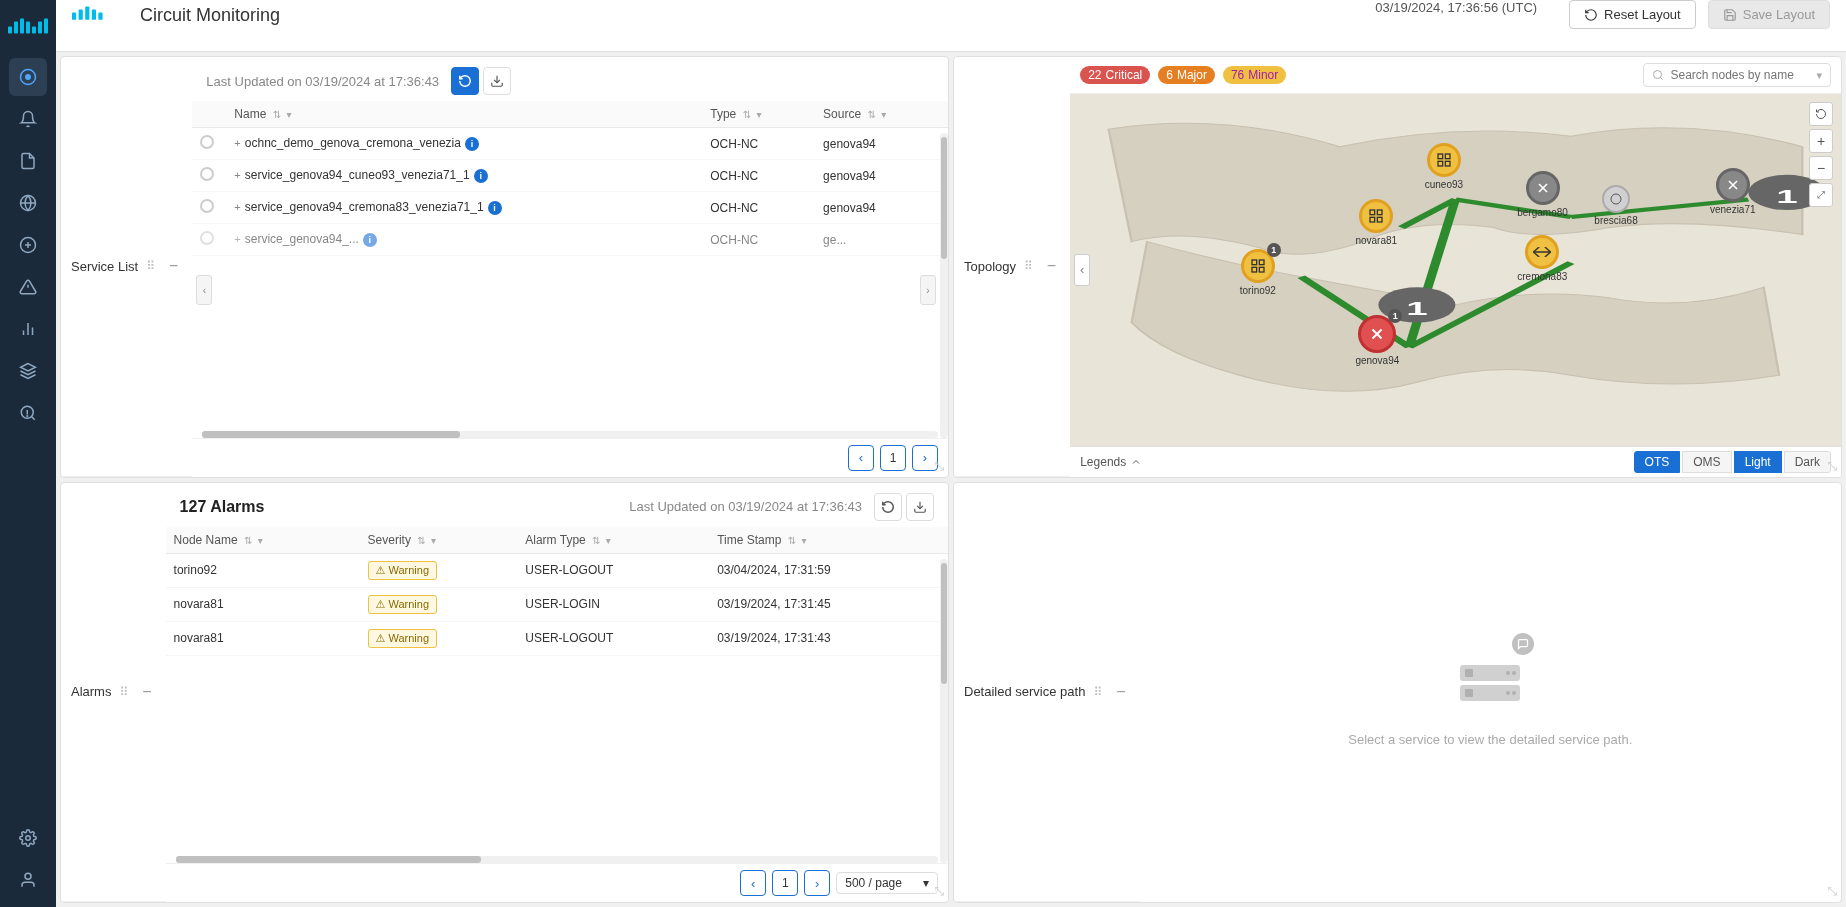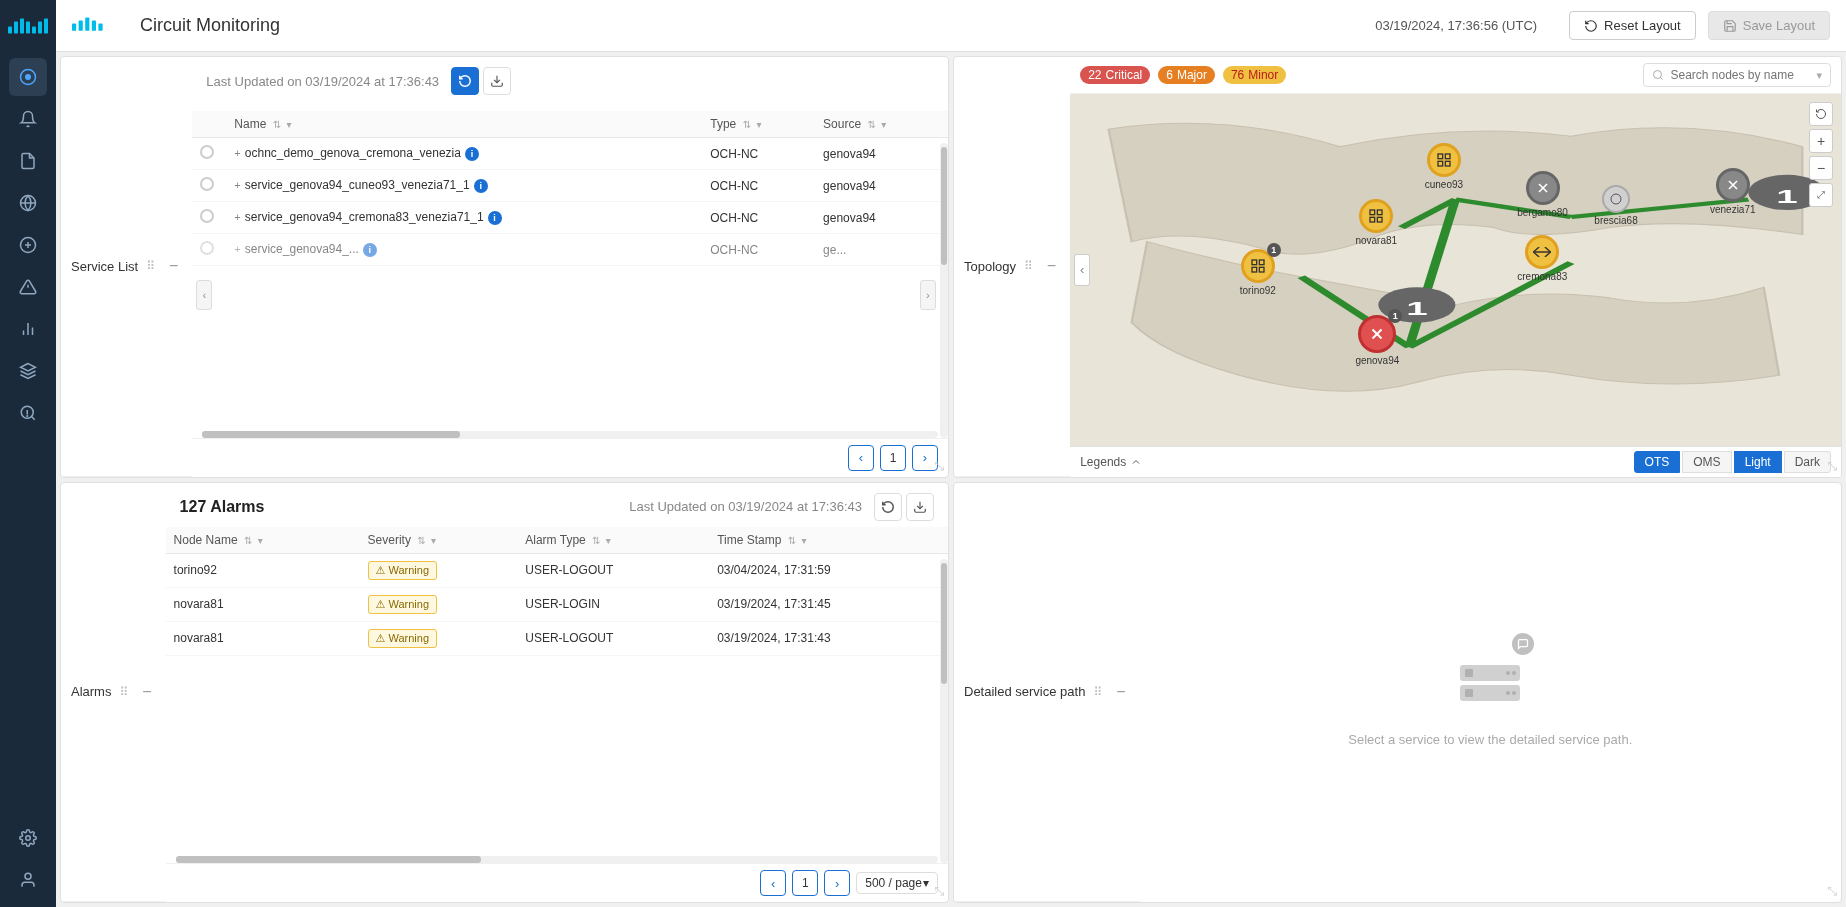--- a/index.html
+++ b/index.html
@@ -50,21 +50,21 @@
       display: flex;
       flex-direction: column;
       overflow: hidden;
     }
 
     
     .header {
       background: #fff;
       height: 52px;
       display: flex;
-      align-items: center;
+      align-items: flex-start;
       padding: 0 16px;
       border-bottom: 1px solid #e0e0e0;
       flex-shrink: 0;
       gap: 12px;
     }
     .header-logo {
       display: flex;
       align-items: center;
       gap: 8px;
     }
@@ -292,21 +292,21 @@
       align-items: center;
       gap: 4px;
       padding: 2px 8px;
       border-radius: 12px;
       color: #fff;
       font-size: 12px;
       font-weight: 500;
     }
     .badge-critical { background: #d9534f; }
     .badge-major { background: #e67e22; }
-    .badge-minor { background: #f0c040; color: #b91c1c; }
+    .badge-minor { background: #f0c040; color: #a21caf; }
 
     .topo-search {
       display: flex;
       align-items: center;
       border: 1px solid #ddd;
       border-radius: 4px;
       padding: 4px 8px;
       gap: 6px;
       background: #fff;
       margin-left: auto;
@@ -594,21 +594,21 @@
               </svg>
           </div>
           <div class="icon-btn">
             <svg width="14" height="14" viewBox="0 0 24 24" fill="none" stroke="currentColor" stroke-width="2">
                 <path d="M21 15v4a2 2 0 0 1-2 2H5a2 2 0 0 1-2-2v-4"></path>
                 <polyline points="7 10 12 15 17 10"></polyline>
                 <line x1="12" y1="15" x2="12" y2="3"></line>
               </svg>
           </div>
         </div>
-        <div class="table-wrapper" style="position:relative;margin-top:10px;">
+        <div class="table-wrapper" style="position:relative;">
           <table class="data-table">
             <thead>
               <tr>
                 <th style="width:30px;"></th>
                 <th>
                   Name
                   <span class="sort-icon">⇅</span>
                   <span class="filter-icon">▾</span>
                 </th>
                 <th>
@@ -938,21 +938,21 @@
           </div>
 
           <div style="position:absolute;bottom:0;left:10px;right:10px;height:7px;background:#f0f0f0;border-radius:4px;">
             <div style="height:100%;width:40%;background:#c0c0c0;border-radius:3px;"></div>
           </div>
         </div>
         <div class="pagination">
           <div class="page-btn">‹</div>
           <div class="page-num">1</div>
           <div class="page-btn">›</div>
-          <div style="display:flex;align-items:center;gap:1px;border:1px solid #ddd;border-radius:4px;padding:3px 8px;font-size:12px;color:#333;cursor:pointer;">
+          <div style="display:flex;align-items:center;gap:21px;border:1px solid #ddd;border-radius:4px;padding:3px 8px;font-size:12px;color:#333;cursor:pointer;">
             <span>500 / page</span>
             <span>▾</span>
           </div>
         </div>
       </div>
       <div style="position:absolute;bottom:4px;right:4px;color:#ccc;font-size:12px;cursor:se-resize;">⤡</div>
     </div>
 
     <div class="panel panel-relative">
       <div class="panel-header">

